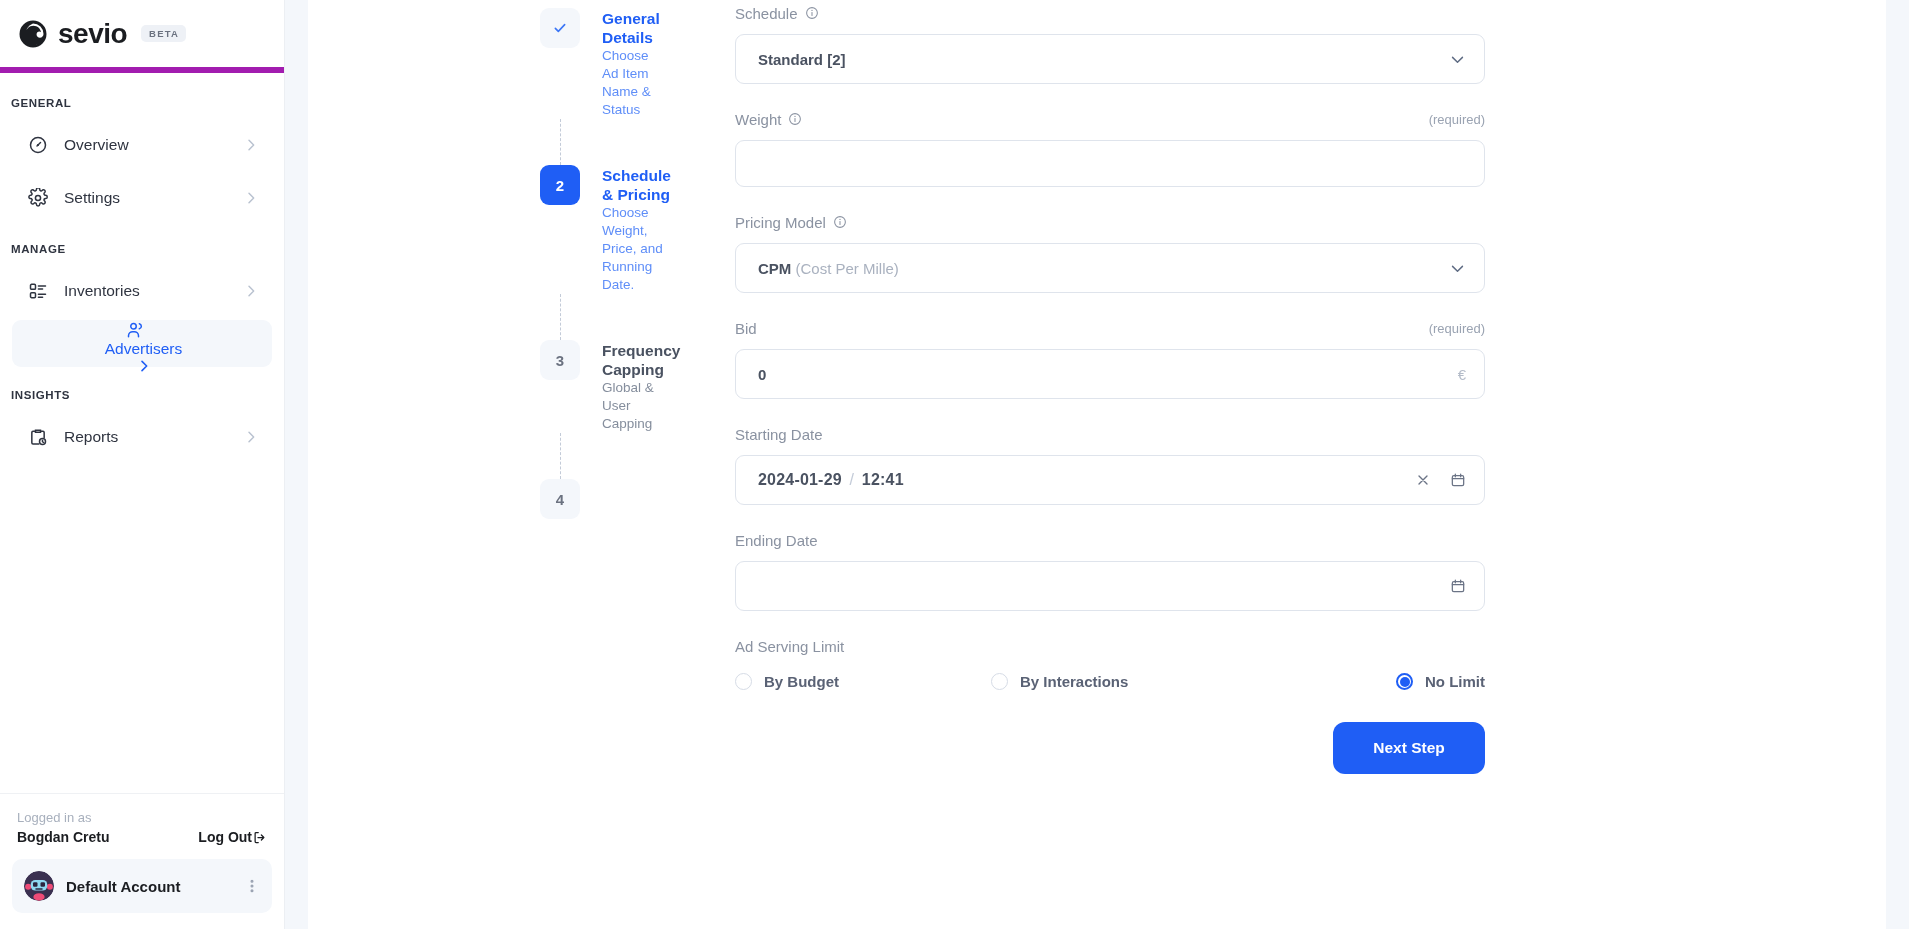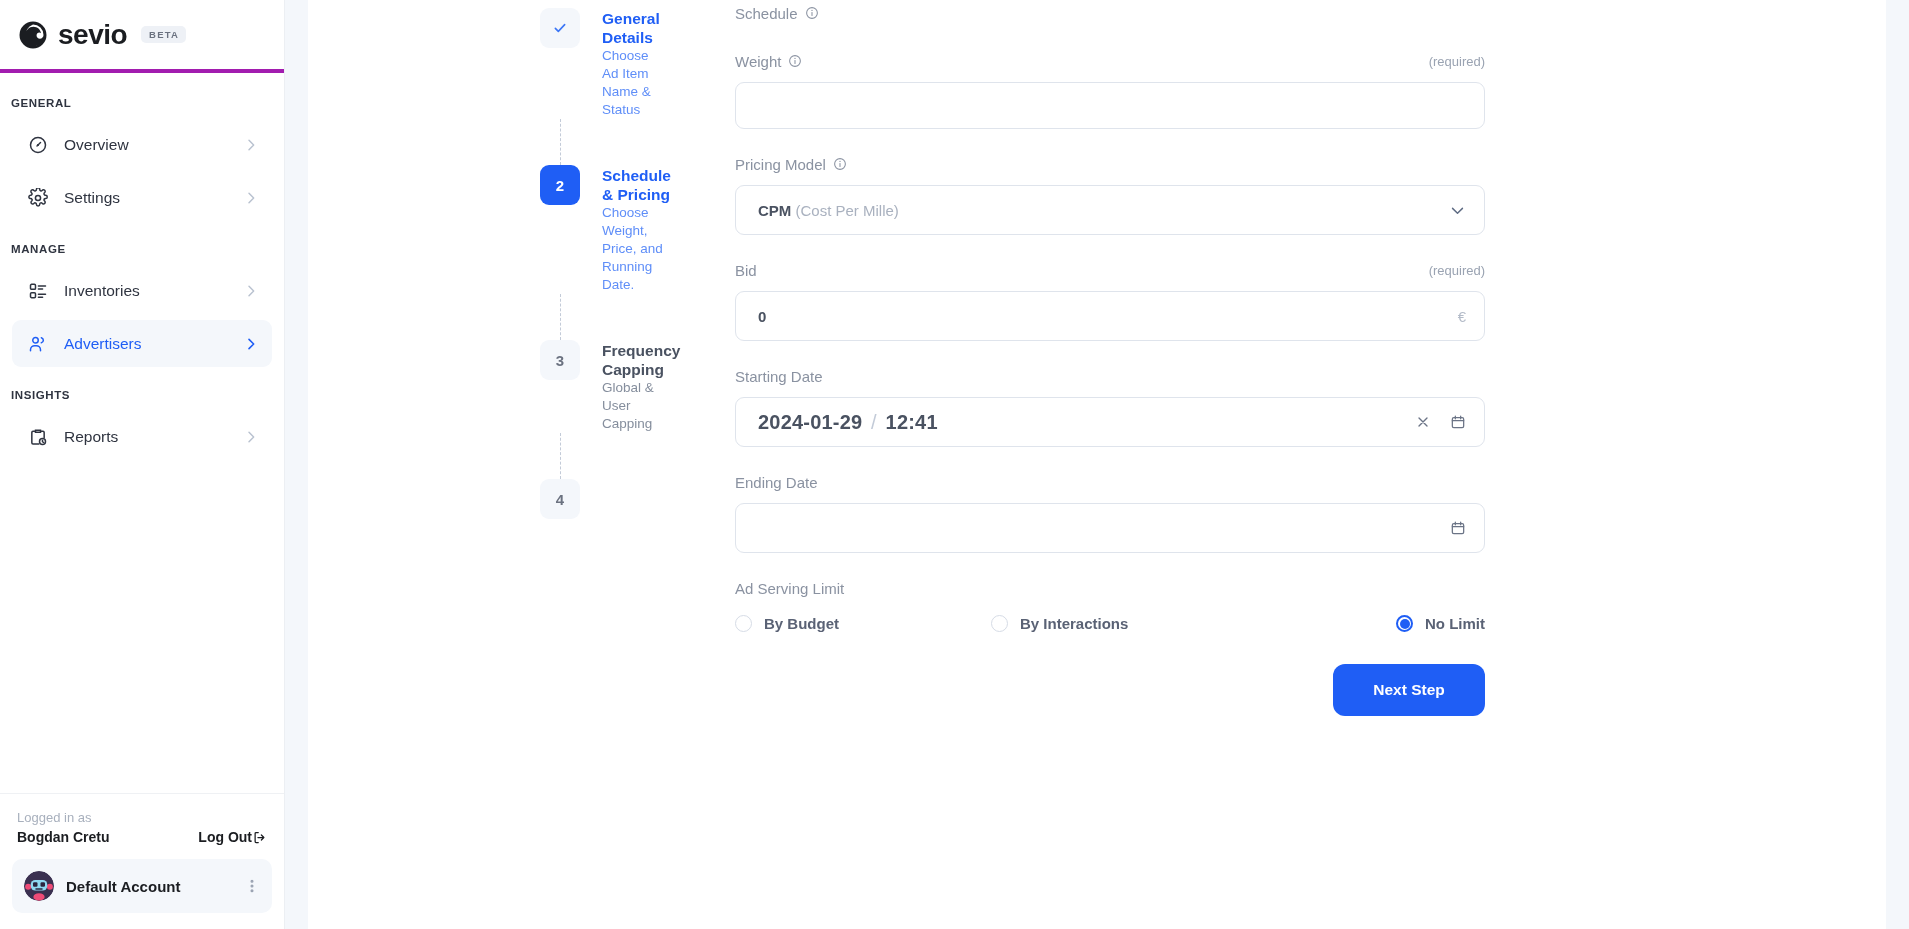--- a/index.html
+++ b/index.html
@@ -17,21 +17,21 @@
     background: #ffffff;
     border-right: 1px solid #eceff3;
     display: flex; flex-direction: column;
     flex: 0 0 285px;
     position: relative;
   }
   .brand {
     height: 73px; flex: 0 0 73px;
     display: flex; align-items: center; gap: 10px;
     padding-left: 18px;
-    border-bottom: 4px solid #a21caf;
+    border-bottom: 6px solid #a21caf;
   }
   .logo-mark { width: 30px; height: 30px; flex: 0 0 30px; display:block; }
   .logo-word { font-size: 28px; font-weight: 700; letter-spacing: -0.5px; color: #1b1d21; line-height: 1; }
   .beta-pill {
     background: #eef1f6; color: #6b7280;
     font-size: 9.5px; font-weight: 700; letter-spacing: 1.2px;
     padding: 3px 7px 3px 8px; border-radius: 5px; margin-left: 4px;
   }
 
   .nav { flex: 1 1 auto; padding-top: 24px; overflow: hidden; }
@@ -42,21 +42,21 @@
   .nav-group { margin-bottom: 22px; }
   .nav-item {
     display: flex; align-items: center;
     height: 47px; margin: 0 12px 6px 12px;
     padding: 0 13px 0 16px; border-radius: 9px;
     cursor: pointer; color: #2f3440;
   }
   .nav-item .nav-icon { width: 20px; height: 20px; flex: 0 0 20px; margin-right: 16px; display:block; color:#2f3440; }
   .nav-item .nav-label { flex: 1 1 auto; font-size: 15.5px; color: #2f3440; }
   .nav-item .nav-chev { width: 16px; height: 16px; flex: 0 0 16px; color: #b9c2d0; }
-  .nav-item.active { background: #f4f7fb; }
+  .nav-item.active { background: #f4f7fb; flex-direction: column; }
   .nav-item.active .nav-label,
   .nav-item.active .nav-icon,
   .nav-item.active .nav-chev { color: #1f5ef5; }
 
   .sidebar-footer { flex: 0 0 auto; border-top: 1px solid #eff1f4; padding: 14px 12px 16px 12px; }
   .logged-row { padding: 0 5px; }
   .logged-label { font-size: 13px; color: #a8b0bd; line-height: 20px; }
   .logged-line { display: flex; align-items: center; justify-content: space-between; margin-top: 1px; }
   .logged-name { font-size: 14px; font-weight: 700; color: #1b1d21; }
   .logout { display: flex; align-items: center; font-size: 14px; font-weight: 700; color: #1b1d21; cursor: pointer; }
@@ -114,21 +114,21 @@
     height: 50px; border: 1px solid #dfe4ec; border-radius: 9px;
     display: flex; align-items: center; padding: 0 18px 0 22px;
     background: #ffffff; cursor: pointer;
   }
   .control.tall { height: 47px; }
   .select-value { flex: 1 1 auto; font-size: 15px; font-weight: 700; color: #4a5261; }
   .select-value .muted { font-weight: 400; color: #a9b1bf; }
   .chev-down { width: 17px; height: 17px; flex: 0 0 17px; color: #5e6b83; }
   .text-value { flex: 1 1 auto; font-size: 15px; font-weight: 700; color: #4a5261; }
   .suffix { font-size: 15px; color: #b3bbc8; }
-  .date-value { flex: 1 1 auto; font-size: 20px; font-weight: 700; color: #4a5261; letter-spacing: 0.2px; }
+  .date-value { flex: 1 1 auto; font-size: 16px; font-weight: 700; color: #4a5261; letter-spacing: 0.2px; }
   .date-value .sep { color: #c3cbd8; font-weight: 400; margin: 0 3px; }
   .date-icons { display: flex; align-items: center; gap: 19px; }
   .x-icon, .cal-icon { width: 16px; height: 16px; color: #6b7486; display:block; cursor: pointer; }
 
   .radio-row { display: flex; align-items: center; margin-top: 14px; }
   .radio-opt { display: flex; align-items: center; gap: 12px; cursor: pointer; }
   .radio-opt.c1 { width: 256px; }
   .radio-opt.c2 { width: 285px; }
   .radio-opt.c3 { margin-left: auto; }
   .radio-dot { width: 17px; height: 17px; border-radius: 50%; border: 1.5px solid #d6dce6; background: #fff; flex: 0 0 17px; }
@@ -325,20 +325,26 @@
         <div class="field-head">
           <span class="field-label">
             <span>Schedule</span>
             <svg class="info-icon" viewBox="0 0 24 24" fill="none" stroke="currentColor" stroke-width="1.8">
                 <circle cx="12" cy="12" r="9.2"></circle>
                 <path d="M12 11v5.4" stroke-linecap="round"></path>
                 <circle cx="12" cy="7.6" r="1.1" fill="currentColor" stroke="none"></circle>
               </svg>
           </span>
         </div>
+        <div class="control">
+          <span class="select-value">Standard [2]</span>
+          <svg class="chev-down" viewBox="0 0 24 24" fill="none" stroke="currentColor" stroke-width="2">
+              <path d="M5 9l7 7 7-7" stroke-linecap="round" stroke-linejoin="round"></path>
+            </svg>
+        </div>
       </div>
 
       <div class="field">
         <div class="field-head">
           <span class="field-label">
             <span>Weight</span>
             <svg class="info-icon" viewBox="0 0 24 24" fill="none" stroke="currentColor" stroke-width="1.8">
                 <circle cx="12" cy="12" r="9.2"></circle>
                 <path d="M12 11v5.4" stroke-linecap="round"></path>
                 <circle cx="12" cy="7.6" r="1.1" fill="currentColor" stroke="none"></circle>

